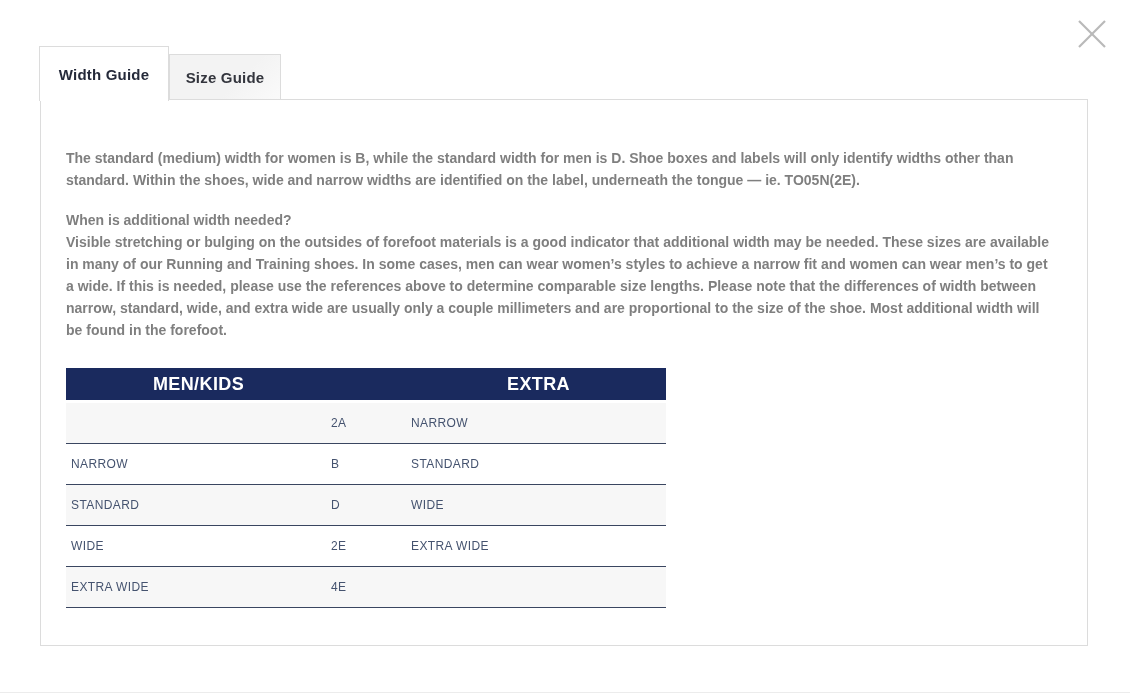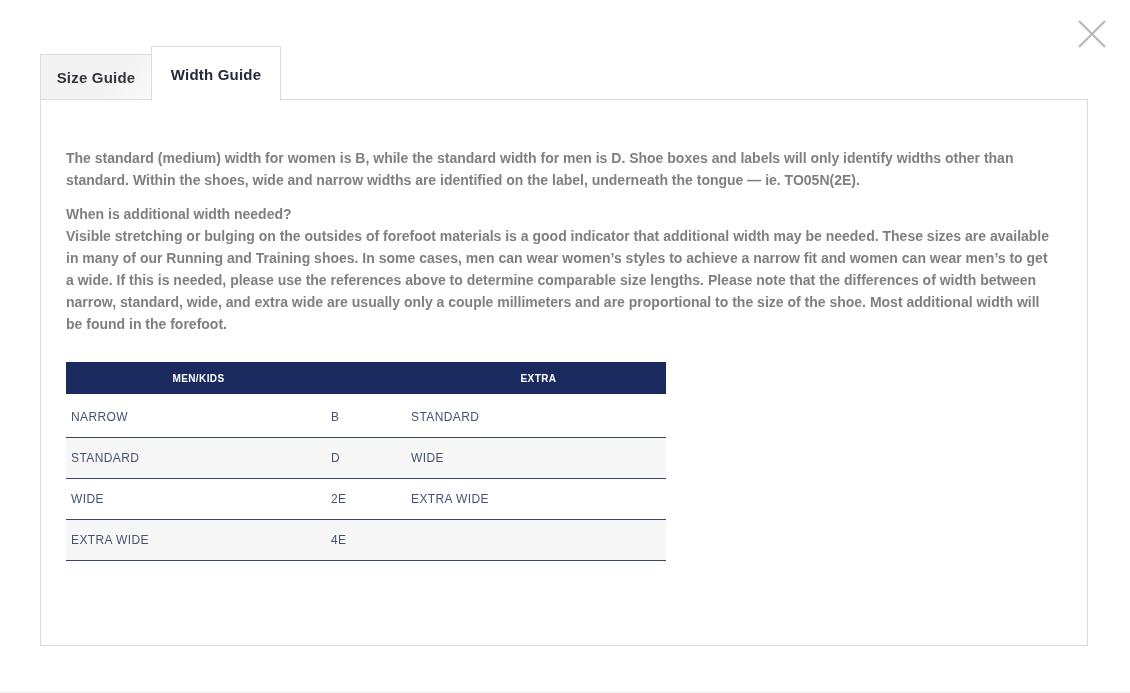--- a/index.html
+++ b/index.html
@@ -24,25 +24,25 @@
                 border:1px solid #dcdcdc; border-bottom:none; color:#23263198;
                 color:#252a3a; position:relative; z-index:2; margin-bottom:-1px; margin-left:-1px; }
 
   
   .panel { position:absolute; left:40px; top:99px; width:1048px; height:547px;
            border:1px solid #dcdcdc; background:#fff; }
   .panel-inner { padding:47px 28px 0 25px; }
 
   .para { color:#7f7f7f; font-weight:600; font-size:14px; line-height:22px;
           width:990px; }
-  .para + .para { margin-top:12px; }
+  .para + .para { margin-top:18px; }
 
   
   .width-table { margin-top:27px; width:600px; border-collapse:separate; border-spacing:0; }
-  .width-table th { background:#1a2a5e; color:#ffffff; font-size:10px; font-weight:bold;
+  .width-table th { background:#1a2a5e; color:#ffffff; font-size:18px; font-weight:bold;
                     letter-spacing:0.4px; height:35px; text-align:center;
                     border-bottom:3px solid #ffffff; }
   .width-table td { height:41px; vertical-align:middle; font-size:12px; letter-spacing:0.4px;
                     color:#45536f; border-bottom:1px solid #3a4660; }
   .width-table tr.striped td { background:#f7f7f7; }
   .col-men   { width:265px; padding-left:5px; }
   .col-code  { width:80px; }
   .col-women { width:255px; }
 </style>
 </head>
@@ -51,25 +51,25 @@
 <div class="canvas">
 
   <button class="close-btn" aria-label="Close">
     <svg width="36" height="36" viewBox="0 0 36 36">
       <line x1="5" y1="5" x2="31" y2="31" stroke="#b9b9b9" stroke-width="2.2"></line>
       <line x1="31" y1="5" x2="5" y2="31" stroke="#b9b9b9" stroke-width="2.2"></line>
     </svg>
   </button>
 
   <div class="tabs">
+    <div class="tab tab-active">
+      <span>Width Guide</span>
+    </div>
     <div class="tab tab-inactive">
       <span>Size Guide</span>
-    </div>
-    <div class="tab tab-active">
-      <span>Width Guide</span>
     </div>
   </div>
 
   <div class="panel">
     <div class="panel-inner">
 
       <p class="para">The standard (medium) width for women is B, while the standard width for men is D. Shoe boxes and labels will only identify widths other than standard. Within the shoes, wide and narrow widths are identified on the label, underneath the tongue — ie. TO05N(2E).</p>
 
       <p class="para">
         <span>When is additional width needed?</span><br>
@@ -83,20 +83,25 @@
             <col class="col-women">
           </colgroup>
         <thead>
           <tr>
             <th>MEN/KIDS</th>
             <th></th>
             <th>EXTRA</th>
           </tr>
         </thead>
         <tbody>
+          <tr class="striped">
+            <td class="col-men"></td>
+            <td class="col-code">2A</td>
+            <td class="col-women">NARROW</td>
+          </tr>
           <tr>
             <td class="col-men">NARROW</td>
             <td class="col-code">B</td>
             <td class="col-women">STANDARD</td>
           </tr>
           <tr class="striped">
             <td class="col-men">STANDARD</td>
             <td class="col-code">D</td>
             <td class="col-women">WIDE</td>
           </tr>

